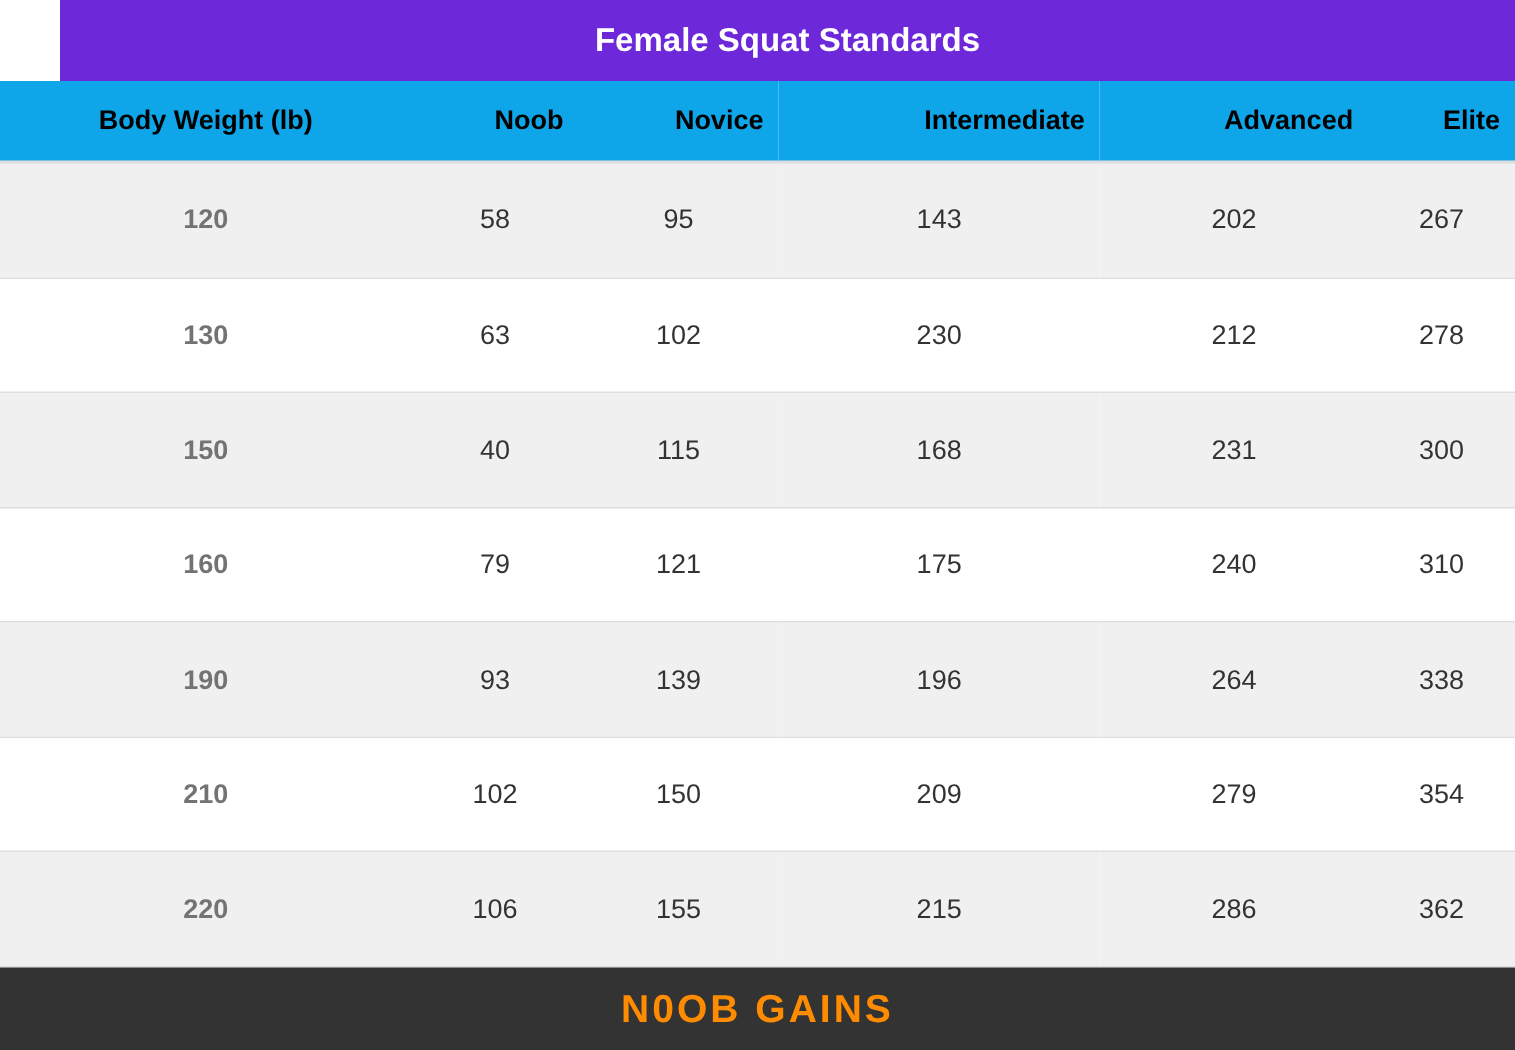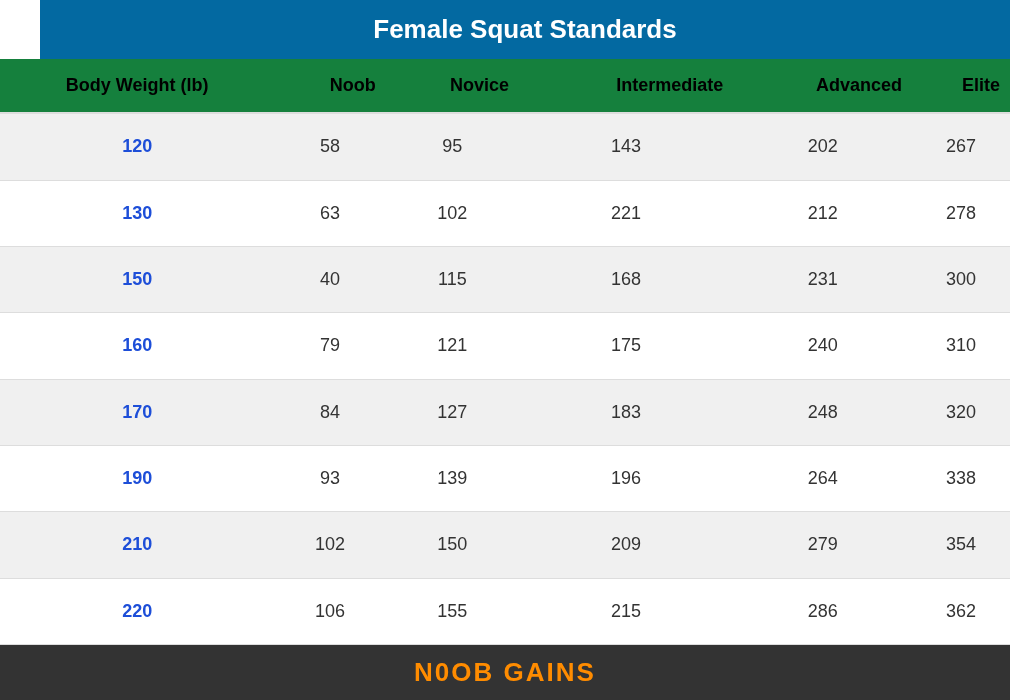--- a/index.html
+++ b/index.html
@@ -17,37 +17,37 @@
       flex-direction: column;
     }
 
     .table-container {
       flex: 1;
       display: flex;
       flex-direction: column;
     }
 
     .table-title {
-      background-color: #0369a1;
+      background-color: #6d28d9;
       color: #fff;
       text-align: center;
-      font-size: 26px;
+      font-size: 22px;
       font-weight: bold;
       padding: 14px 0;
       margin-left: 40px;
     }
 
     table {
       width: 100%;
       border-collapse: collapse;
       flex: 1;
     }
 
     thead tr {
-      background-color: #15803d;
+      background-color: #0ea5e9;
       border-bottom: 2px solid #ddd;
       padding-left: 33px;
     }
 
     thead th {
       padding: 16px 10px;
       font-size: 18px;
       font-weight: bold;
       text-align: right;
       color: #000;
@@ -68,21 +68,21 @@
     tbody td {
       padding: 14px 10px;
       text-align: center;
       font-size: 18px;
       color: #333;
       border-bottom: 1px solid #ddd;
     }
 
     tbody td:first-child {
       font-weight: bold;
-      color: #1d4ed8;
+      color: #737373;
     }
 
     .footer {
       background-color: #333;
       text-align: center;
       padding: 12px 0;
     }
 
     .footer-logo {
       font-size: 26px;
@@ -116,47 +116,39 @@
           <td>58</td>
           <td>95</td>
           <td>143</td>
           <td>202</td>
           <td>267</td>
         </tr>
         <tr>
           <td>130</td>
           <td>63</td>
           <td>102</td>
-          <td>221</td>
+          <td>230</td>
           <td>212</td>
           <td>278</td>
         </tr>
         <tr>
           <td>150</td>
           <td>40</td>
           <td>115</td>
           <td>168</td>
           <td>231</td>
           <td>300</td>
         </tr>
         <tr>
           <td>160</td>
           <td>79</td>
           <td>121</td>
           <td>175</td>
           <td>240</td>
           <td>310</td>
-        </tr>
-        <tr>
-          <td>170</td>
-          <td>84</td>
-          <td>127</td>
-          <td>183</td>
-          <td>248</td>
-          <td>320</td>
         </tr>
         <tr>
           <td>190</td>
           <td>93</td>
           <td>139</td>
           <td>196</td>
           <td>264</td>
           <td>338</td>
         </tr>
         <tr>

